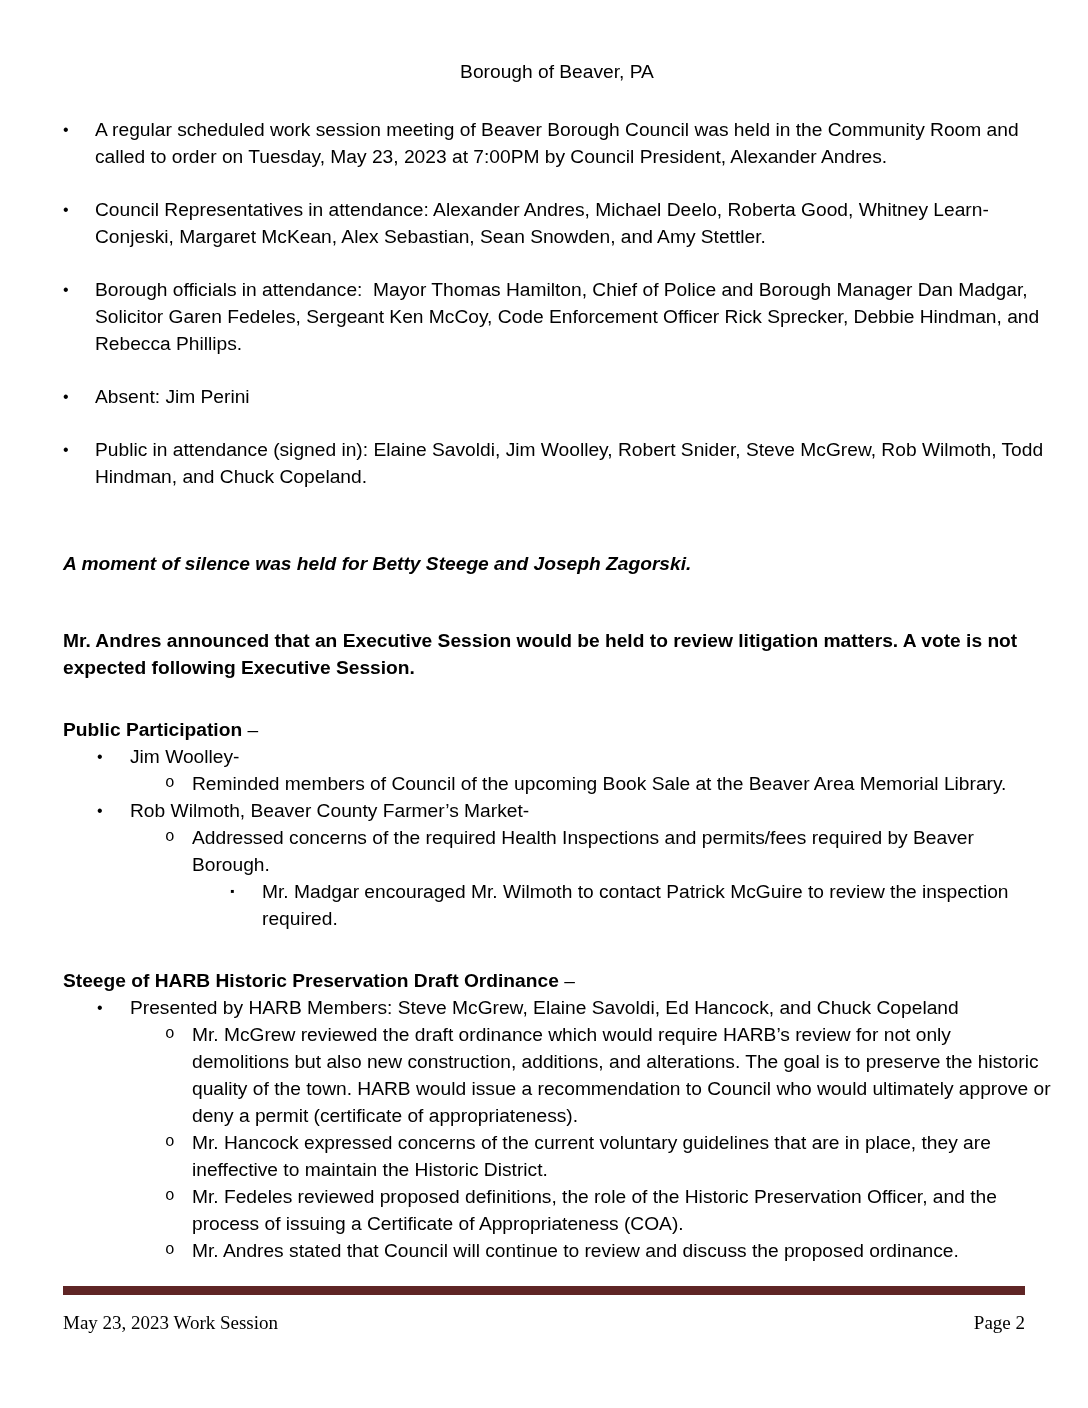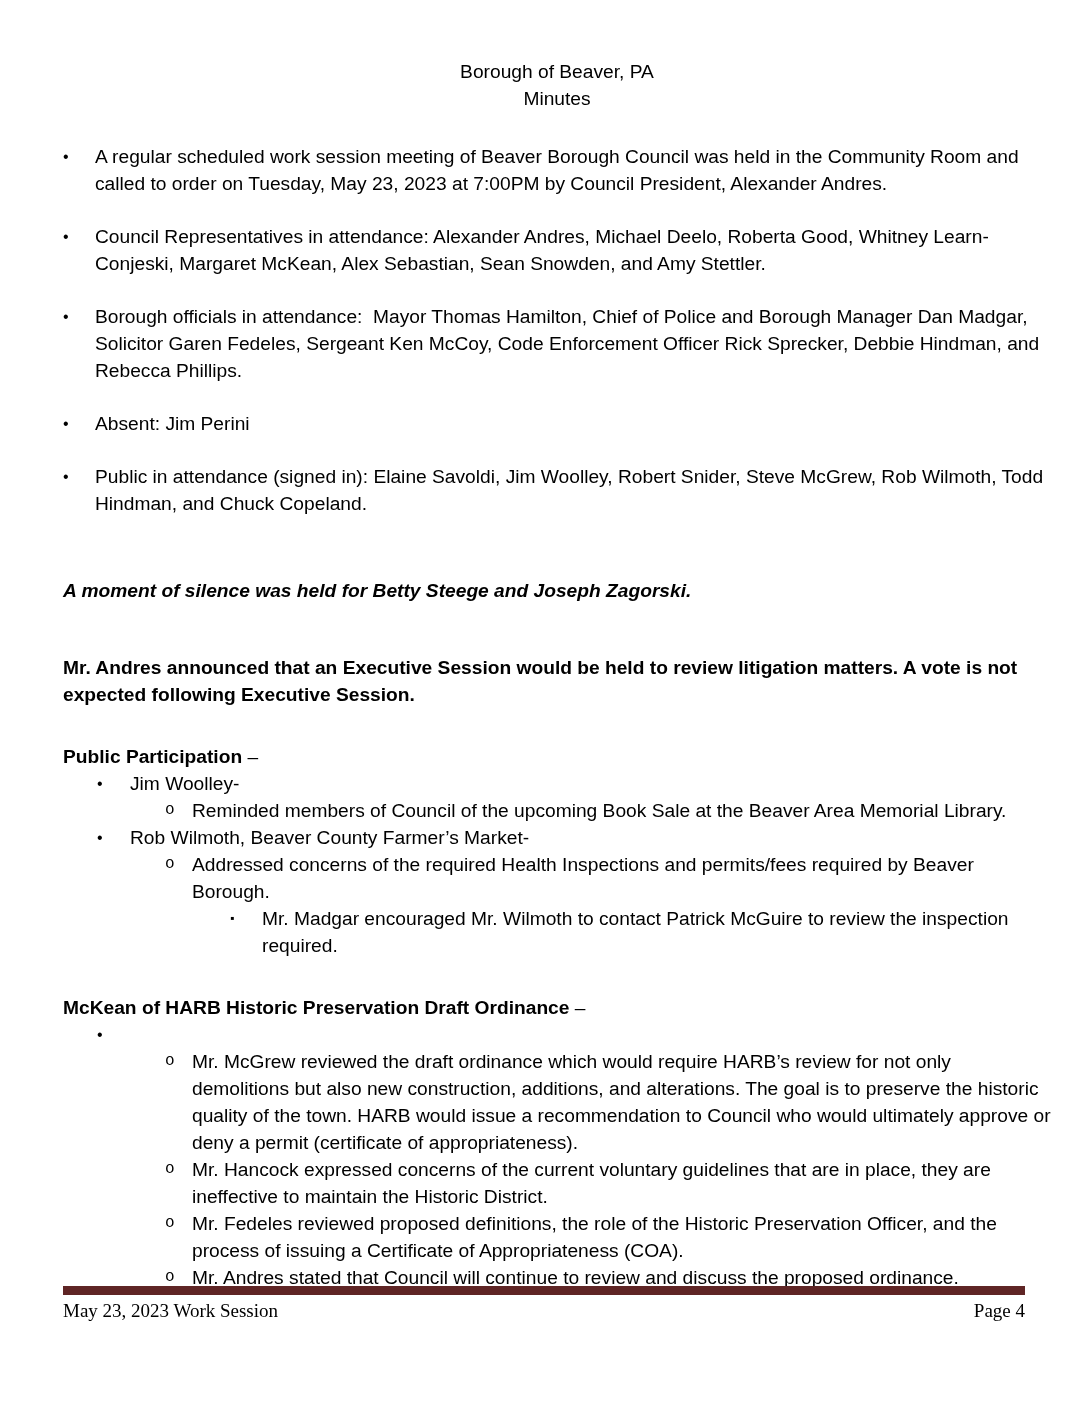--- a/index.html
+++ b/index.html
@@ -57,34 +57,33 @@
   .footer {
     position: absolute;
     left: 63px;
     right: 63px;
     top: 1286px;
   }
   .footer-bar { height: 9px; background: #5f2525; }
   .footer-text {
     display: flex;
     justify-content: space-between;
-    margin-top: 4px;
+    margin-top: 16px;
     font-family: "Liberation Serif", "DejaVu Serif", serif;
     font-size: 19px;
     line-height: 24px;
   }
 </style>
 </head>
 <body>
 
 <div class="page">
 
   <div class="title-block">
     <div class="title-line">Borough of Beaver, PA</div>
-    <div class="title-line">Minutes</div>
   </div>
 
   <div class="attendance-list">
     <div class="row lvl-a">
       <span class="glyph b1">•</span>
       <span class="txt">A regular scheduled work session meeting of Beaver Borough Council was held in the Community Room and called to order on Tuesday, May 23, 2023 at 7:00PM by Council President, Alexander Andres.</span>
     </div>
     <div class="row lvl-a">
       <span class="glyph b1">•</span>
       <span class="txt">Council Representatives in attendance: Alexander Andres, Michael Deelo, Roberta Good, Whitney Learn-Conjeski, Margaret McKean, Alex Sebastian, Sean Snowden, and Amy Stettler.</span>
@@ -125,23 +124,24 @@
       <span class="glyph b2">o</span>
       <span class="txt">Addressed concerns of the required Health Inspections and permits/fees required by Beaver Borough.</span>
     </div>
     <div class="row lvl-d">
       <span class="glyph b3">▪</span>
       <span class="txt">Mr. Madgar encouraged Mr. Wilmoth to contact Patrick McGuire to review the inspection required.</span>
     </div>
   </div>
 
   <div class="section">
-    <div class="section-heading"><span>McKean of HARB Historic Preservation Draft Ordinance</span><span class="dash"> –</span></div>
+    <div class="section-heading"><span>Steege of HARB Historic Preservation Draft Ordinance</span><span class="dash"> –</span></div>
     <div class="row lvl-b">
       <span class="glyph b1">•</span>
+      <span class="txt">Presented by HARB Members: Steve McGrew, Elaine Savoldi, Ed Hancock, and Chuck Copeland</span>
     </div>
     <div class="row lvl-c">
       <span class="glyph b2">o</span>
       <span class="txt">Mr. McGrew reviewed the draft ordinance which would require HARB’s review for not only demolitions but also new construction, additions, and alterations. The goal is to preserve the historic quality of the town. HARB would issue a recommendation to Council who would ultimately approve or deny a permit (certificate of appropriateness).</span>
     </div>
     <div class="row lvl-c">
       <span class="glyph b2">o</span>
       <span class="txt">Mr. Hancock expressed concerns of the current voluntary guidelines that are in place, they are ineffective to maintain the Historic District.</span>
     </div>
     <div class="row lvl-c">
@@ -151,17 +151,17 @@
     <div class="row lvl-c">
       <span class="glyph b2">o</span>
       <span class="txt">Mr. Andres stated that Council will continue to review and discuss the proposed ordinance.</span>
     </div>
   </div>
 
   <div class="footer">
     <div class="footer-bar" style="background: rgb(95, 37, 37);"></div>
     <div class="footer-text">
       <span>May 23, 2023 Work Session</span>
-      <span>Page 4</span>
+      <span>Page 2</span>
     </div>
   </div>
 
 </div>
 
 </body></html>

